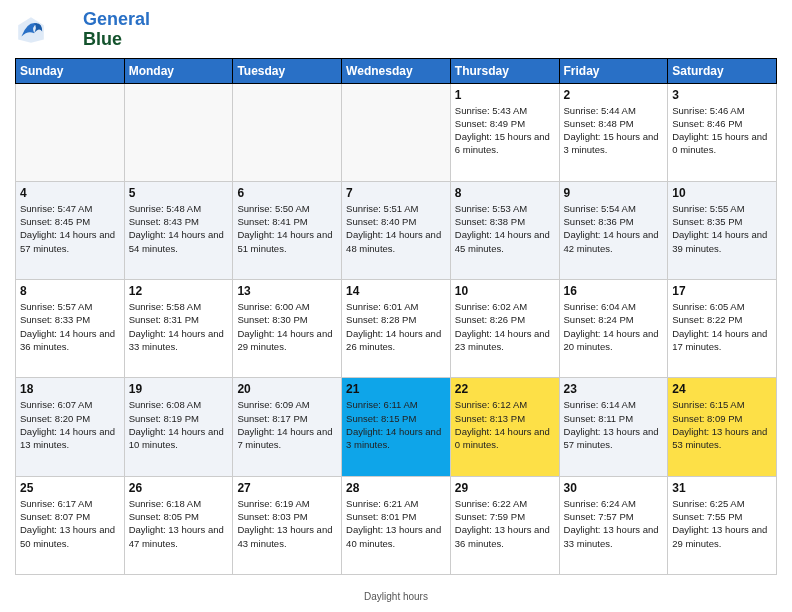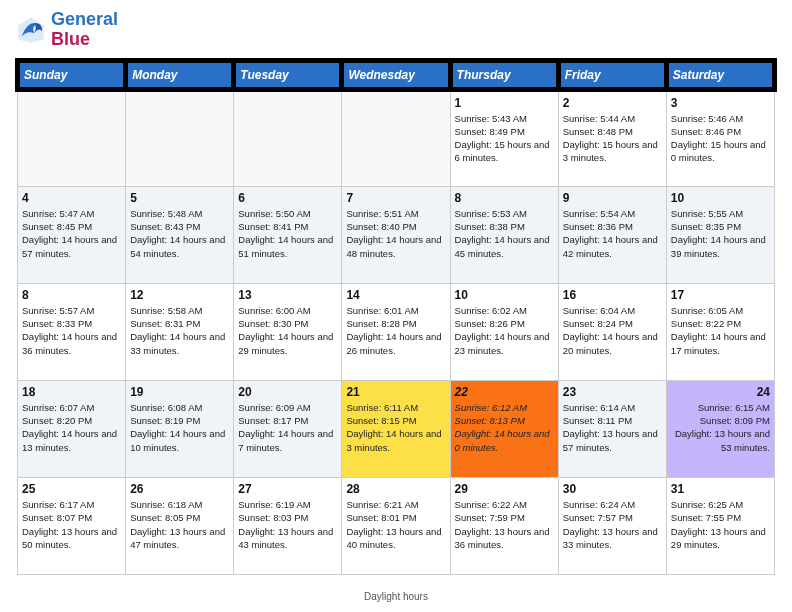--- a/index.html
+++ b/index.html
@@ -26,20 +26,21 @@
     .logo {
       display: flex;
       align-items: center;
       gap: 4px;
     }
     .logo-text {
       font-size: 18px;
       font-weight: bold;
       color: #1a1a1a;
       line-height: 1.1;
+      margin-left: 32px;
     }
     .logo-text span {
       color: #2970c6;
     }
     .logo-icon {
       width: 32px;
       height: 32px;
     }
     .title-block {
       text-align: right;
@@ -60,22 +61,21 @@
       width: 100%;
       table-layout: fixed;
     }
     .calendar th {
       background: #2970c6;
       color: #fff;
       font-size: 12px;
       font-weight: bold;
       padding: 5px 4px;
       text-align: left;
-      border: 5px solid #000000;
-      font-style: italic;
+      border: 1px solid #000000;
     }
     .calendar td {
       border: 1px solid #ccc;
       vertical-align: top;
       padding: 4px;
       font-size: 10px;
       color: #222;
       background: #fff;
       height: 85px;
     }
@@ -113,21 +113,21 @@
 <div class="page">
   <div class="header">
     <div class="logo">
       <svg class="logo-icon" viewBox="0 0 40 40">
         <polygon points="20,4 36,14 36,32 20,36 4,32 4,14" fill="#2970c6" opacity="0.15"></polygon>
         <path d="M8,28 Q16,8 28,12 Q20,16 24,24 Q16,20 8,28Z" fill="#2970c6"></path>
         <path d="M24,12 Q34,10 34,22 Q30,16 24,24 Q28,16 24,12Z" fill="#1a5ba8"></path>
       </svg>
       <div class="logo-text">
         <div><span>General</span></div>
-        <div style="color:#be185d">Blue</div>
+        <div style="color:#14532d">Blue</div>
       </div>
     </div>
   </div>
 
   <table class="calendar">
     <thead>
       <tr>
         <th>Sunday</th>
         <th>Monday</th>
         <th>Tuesday</th>
@@ -222,33 +222,33 @@
             <div class="day-info">Sunrise: 6:07 AM<br>Sunset: 8:20 PM<br>Daylight: 14 hours and 13 minutes.</div>
           </td>
           <td style="background: rgb(240, 243, 248);">
             <div class="day-num">19</div>
             <div class="day-info">Sunrise: 6:08 AM<br>Sunset: 8:19 PM<br>Daylight: 14 hours and 10 minutes.</div>
           </td>
           <td style="background: rgb(240, 243, 248);">
             <div class="day-num">20</div>
             <div class="day-info">Sunrise: 6:09 AM<br>Sunset: 8:17 PM<br>Daylight: 14 hours and 7 minutes.</div>
           </td>
-          <td style="background: #fde047;">
+          <td style="background: #0ea5e9;">
             <div class="day-num">21</div>
             <div class="day-info">Sunrise: 6:11 AM<br>Sunset: 8:15 PM<br>Daylight: 14 hours and 3 minutes.</div>
           </td>
-          <td style="background: #f97316; font-style: italic;">
+          <td style="background: #fde047;">
             <div class="day-num">22</div>
             <div class="day-info">Sunrise: 6:12 AM<br>Sunset: 8:13 PM<br>Daylight: 14 hours and 0 minutes.</div>
           </td>
           <td style="background: rgb(240, 243, 248);">
             <div class="day-num">23</div>
             <div class="day-info">Sunrise: 6:14 AM<br>Sunset: 8:11 PM<br>Daylight: 13 hours and 57 minutes.</div>
           </td>
-          <td style="background: #c4b5fd; text-align: right;">
+          <td style="background: #fde047;">
             <div class="day-num">24</div>
             <div class="day-info">Sunrise: 6:15 AM<br>Sunset: 8:09 PM<br>Daylight: 13 hours and 53 minutes.</div>
           </td>
         </tr>
         <tr>
           <td>
             <div class="day-num">25</div>
             <div class="day-info">Sunrise: 6:17 AM<br>Sunset: 8:07 PM<br>Daylight: 13 hours and 50 minutes.</div>
           </td>
           <td>

